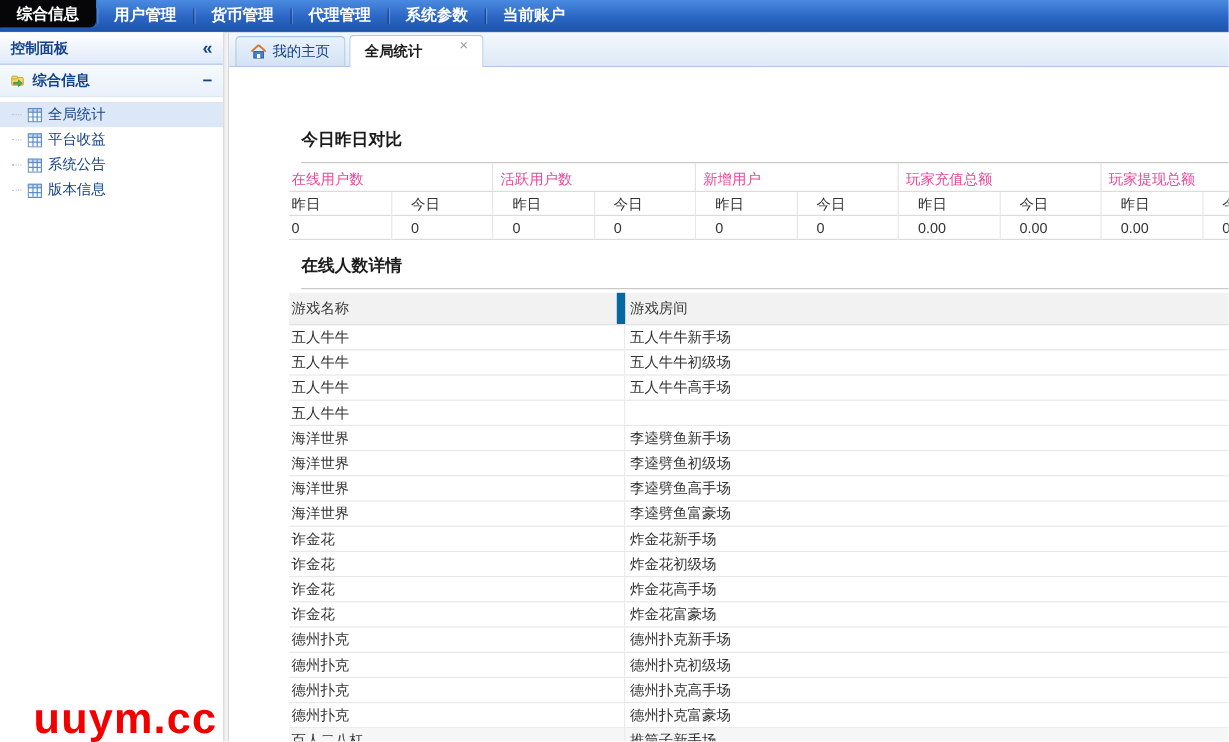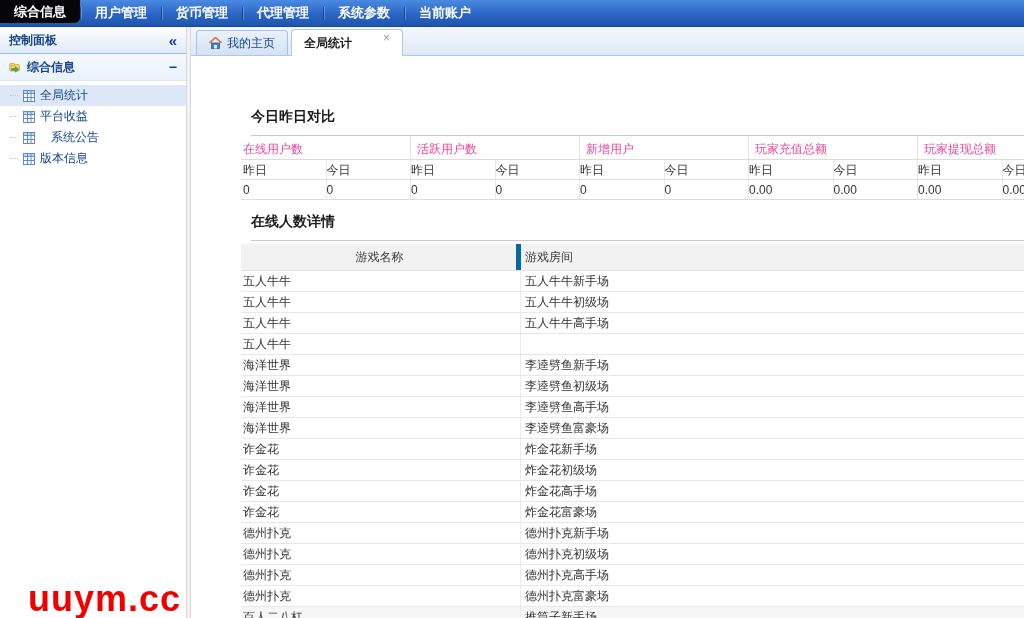--- a/index.html
+++ b/index.html
@@ -58,31 +58,31 @@
   .sec-title { font-size:14px; font-weight:bold; color:#1c1c1c; margin-left:10px; }
   .sec-rule { height:1px; background:#c9c9c9; margin:9px 0 0 10px; }
 
   
   .cmp { width:845px; }
   .cmp-grow { display:grid; grid-template-columns:repeat(5,169px); }
   .cmp-gcell { height:24px; line-height:26px; padding-left:2px; border-bottom:1px solid #dcdcdc; color:#ec4899; }
   .cmp-gcell + .cmp-gcell { border-left:1px solid #e3e3e3; padding-left:6px;font-family:Liberation Serif, serif; }
   .cmp-srow { display:grid; grid-template-columns:repeat(10,84.5px); }
   .cmp-scell { height:20px; line-height:20px; padding-left:2px; border-bottom:1px solid #dcdcdc; }
-  .cmp-scell + .cmp-scell { border-left:1px solid #e8e8e8; padding-left:0; }
+  .cmp-scell + .cmp-scell { border-left:1px solid #e8e8e8; padding-left:16px; }
 
   
   .gtbl { margin-top:3px; width:100%; }
   .g-head { display:flex; height:27px; line-height:27px; background:#f2f2f2;
     border-bottom:1px solid #e2e2e2; color:#3a3a3a; }
   .g-row { display:flex; height:21px; line-height:21px; border-bottom:1px solid #e8e8e8; }
   .g-row:last-child { background:#f6f6f6; }
   .g-c1 { width:280px; flex:0 0 280px; padding-left:2px; border-right:1px solid #ececec; }
   .g-c2 { flex:1; padding-left:4px; }
-  .g-head .g-c1 { border-right:5px solid #0369a1;text-align:center; }
+  .g-head .g-c1 { border-right:7px solid #0369a1; }
 
   .watermark { position:absolute; left:28px; top:578px; color:#f20000;
     font-size:36px; font-weight:bold; letter-spacing:1px; z-index:50; }
 </style>
 </head>
 <body>
 
 <div class="topnav">
     <div class="nav-item active">综合信息</div>
     <div class="nav-sep"></div>
@@ -138,21 +138,21 @@
         </div>
         <div class="tree-item">
           <span class="tree-dash"></span>
           <svg class="tree-icon" viewBox="0 0 12 12">
             <rect x="0.5" y="0.5" width="11" height="11" fill="#fff" stroke="#5f8cc9"></rect>
             <rect x="0.5" y="0.5" width="11" height="3" fill="#c3d9f2" stroke="#5f8cc9"></rect>
             <line x1="4.5" y1="1" x2="4.5" y2="11" stroke="#5f8cc9"></line>
             <line x1="8" y1="1" x2="8" y2="11" stroke="#5f8cc9"></line>
             <line x1="1" y1="7.5" x2="11" y2="7.5" stroke="#5f8cc9"></line>
           </svg>
-          <div class="tree-label" style="display: inline; margin-left: 11px;">系统公告</div>
+          <div class="tree-label" style="display: inline;">系统公告</div>
         </div>
         <div class="tree-item">
           <span class="tree-dash"></span>
           <svg class="tree-icon" viewBox="0 0 12 12">
             <rect x="0.5" y="0.5" width="11" height="11" fill="#fff" stroke="#5f8cc9"></rect>
             <rect x="0.5" y="0.5" width="11" height="3" fill="#c3d9f2" stroke="#5f8cc9"></rect>
             <line x1="4.5" y1="1" x2="4.5" y2="11" stroke="#5f8cc9"></line>
             <line x1="8" y1="1" x2="8" y2="11" stroke="#5f8cc9"></line>
             <line x1="1" y1="7.5" x2="11" y2="7.5" stroke="#5f8cc9"></line>
           </svg>

